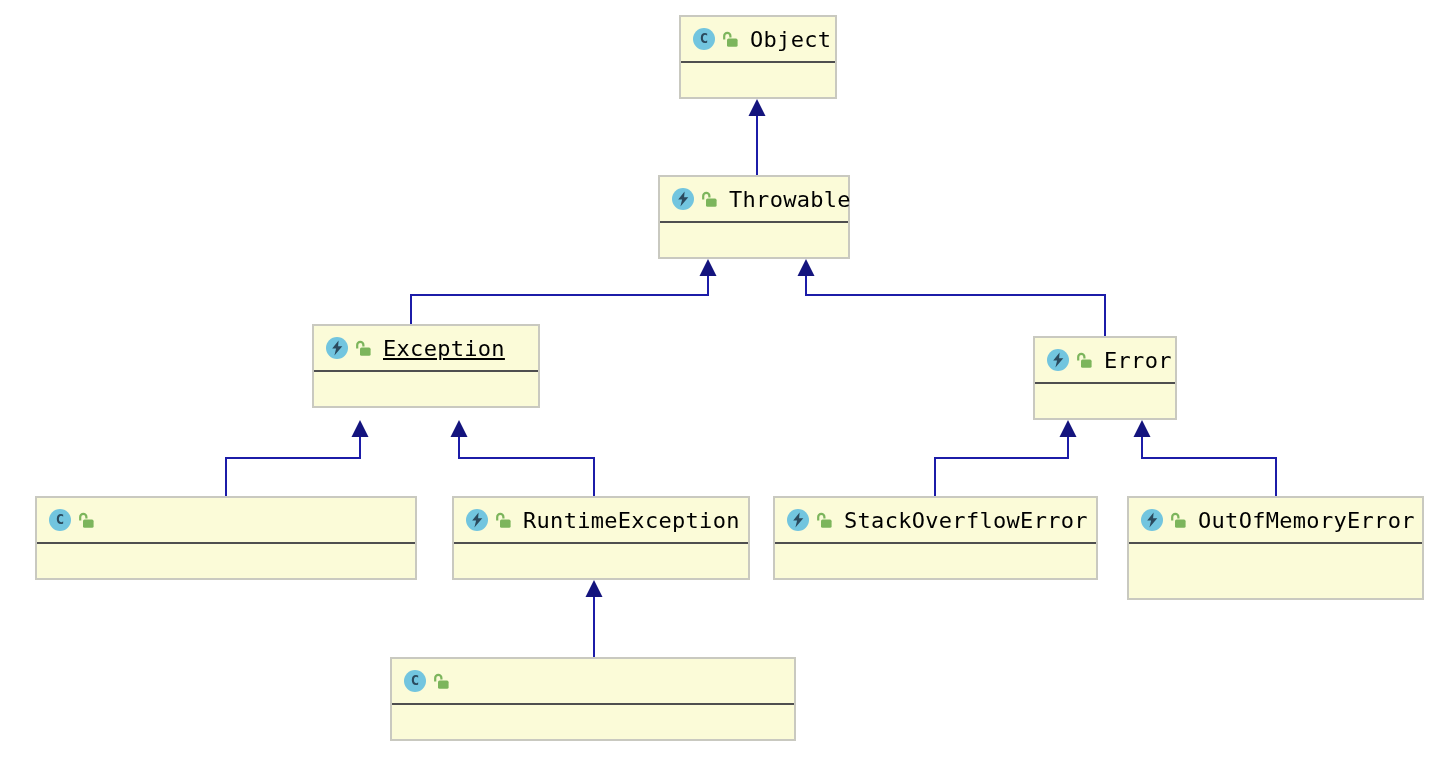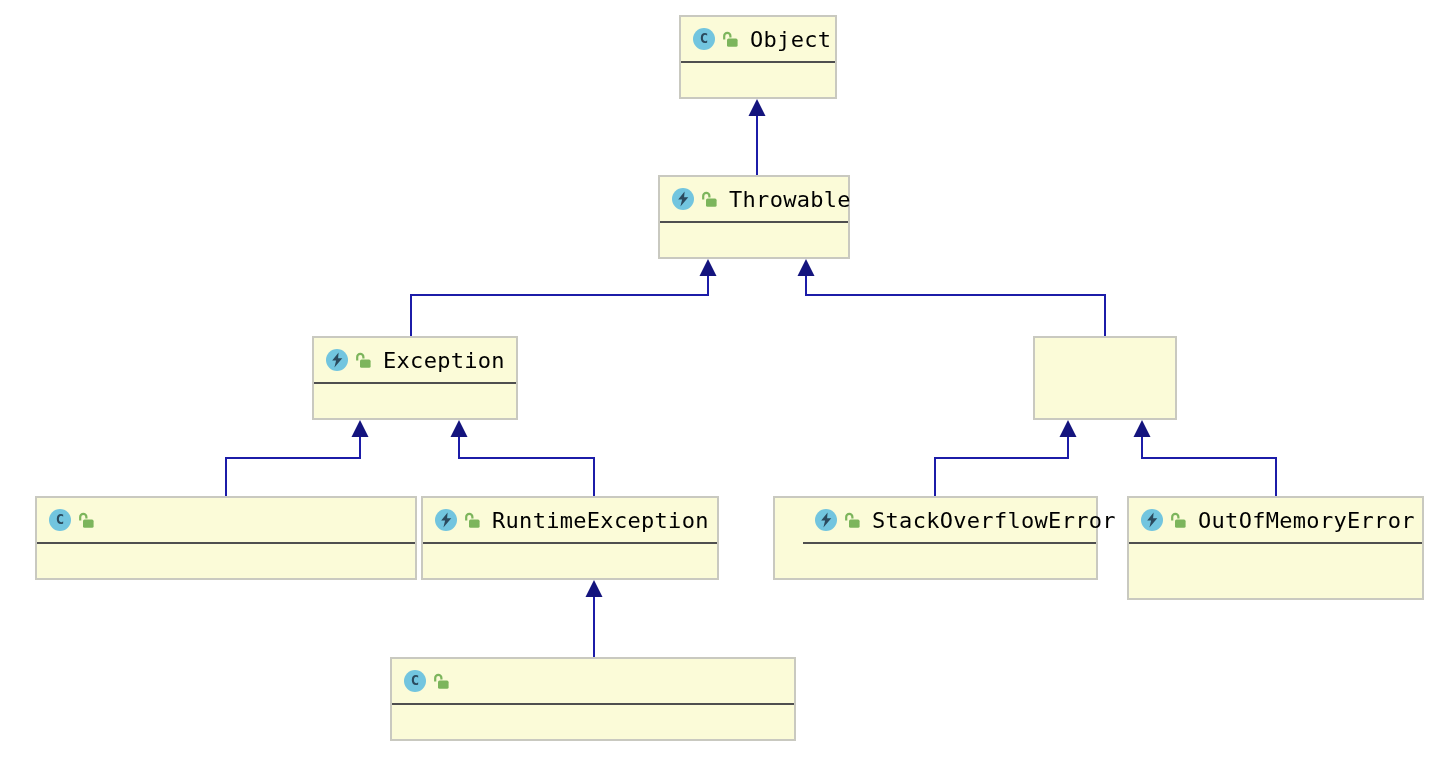--- a/index.html
+++ b/index.html
@@ -137,75 +137,90 @@
       <span class="lock-icon">
         <svg width="18" height="18" viewBox="0 0 18 18">
           <path d="M3.2 9.6 V6 a3.1 3.1 0 0 1 6.2 0 V7.4" fill="none" class="shackle" stroke-width="2.2" stroke="#7CB55C"></path>
           <rect x="6" y="8.6" width="10.6" height="8.2" rx="1.6" class="lockbody" fill="#7CB55C"></rect>
         </svg>
       </span>
       <span class="node-label">Throwable</span>
     </div>
     <div class="node-body"></div>
   </div>
-    <div class="node" style="left: 312px; top: 336px; width: 206px; height: 84px;">
+    <div class="node" style="left: 312px; top: 324px; width: 228px; height: 84px; text-decoration: underline;">
     <div class="node-header">
 
       <span class="icon-circle icon-exception">
         <svg width="14" height="16" viewBox="0 0 14 16">
           <path d="M8.6 0.5 L2.2 8.6 H6.1 L4.4 15.5 L12.3 6.3 H8.1 Z" class="bolt" fill="#2B4A5E"></path>
         </svg>
       </span>
       <span class="lock-icon">
         <svg width="18" height="18" viewBox="0 0 18 18">
           <path d="M3.2 9.6 V6 a3.1 3.1 0 0 1 6.2 0 V7.4" fill="none" class="shackle" stroke-width="2.2" stroke="#7CB55C"></path>
           <rect x="6" y="8.6" width="10.6" height="8.2" rx="1.6" class="lockbody" fill="#7CB55C"></rect>
         </svg>
       </span>
       <span class="node-label">Exception</span>
     </div>
     <div class="node-body"></div>
   </div>
     <div class="node" style="left: 1033px; top: 336px; width: 144px; height: 84px;">
+    <div class="node-header">
+
+      <span class="icon-circle icon-exception">
+        <svg width="14" height="16" viewBox="0 0 14 16">
+          <path d="M8.6 0.5 L2.2 8.6 H6.1 L4.4 15.5 L12.3 6.3 H8.1 Z" class="bolt" fill="#2B4A5E"></path>
+        </svg>
+      </span>
+      <span class="lock-icon">
+        <svg width="18" height="18" viewBox="0 0 18 18">
+          <path d="M3.2 9.6 V6 a3.1 3.1 0 0 1 6.2 0 V7.4" fill="none" class="shackle" stroke-width="2.2" stroke="#7CB55C"></path>
+          <rect x="6" y="8.6" width="10.6" height="8.2" rx="1.6" class="lockbody" fill="#7CB55C"></rect>
+        </svg>
+      </span>
+      <span class="node-label">Error</span>
+    </div>
     <div class="node-body"></div>
   </div>
     <div class="node" style="left: 35px; top: 496px; width: 382px; height: 84px;">
     <div class="node-header">
       <span class="icon-circle icon-class">
         <span class="letter">C</span>
       </span>
 
       <span class="lock-icon">
         <svg width="18" height="18" viewBox="0 0 18 18">
           <path d="M3.2 9.6 V6 a3.1 3.1 0 0 1 6.2 0 V7.4" fill="none" class="shackle" stroke-width="2.2" stroke="#7CB55C"></path>
           <rect x="6" y="8.6" width="10.6" height="8.2" rx="1.6" class="lockbody" fill="#7CB55C"></rect>
         </svg>
       </span>
     </div>
     <div class="node-body"></div>
   </div>
-    <div class="node" style="left: 421px; top: 496px; width: 298px; height: 84px;">
+    <div class="node" style="left: 452px; top: 496px; width: 298px; height: 84px;">
     <div class="node-header">
 
       <span class="icon-circle icon-exception">
         <svg width="14" height="16" viewBox="0 0 14 16">
           <path d="M8.6 0.5 L2.2 8.6 H6.1 L4.4 15.5 L12.3 6.3 H8.1 Z" class="bolt" fill="#2B4A5E"></path>
         </svg>
       </span>
       <span class="lock-icon">
         <svg width="18" height="18" viewBox="0 0 18 18">
           <path d="M3.2 9.6 V6 a3.1 3.1 0 0 1 6.2 0 V7.4" fill="none" class="shackle" stroke-width="2.2" stroke="#7CB55C"></path>
           <rect x="6" y="8.6" width="10.6" height="8.2" rx="1.6" class="lockbody" fill="#7CB55C"></rect>
         </svg>
       </span>
       <span class="node-label">RuntimeException</span>
     </div>
     <div class="node-body"></div>
   </div>
-    <div class="node" style="left: 773px; top: 496px; width: 325px; height: 84px; padding-left: 28px;">
+    <div class="node" style="left: 773px; top: 496px; width: 325px; height: 84px;">
     <div class="node-header">
 
       <span class="icon-circle icon-exception">
         <svg width="14" height="16" viewBox="0 0 14 16">
           <path d="M8.6 0.5 L2.2 8.6 H6.1 L4.4 15.5 L12.3 6.3 H8.1 Z" class="bolt" fill="#2B4A5E"></path>
         </svg>
       </span>
       <span class="lock-icon">
         <svg width="18" height="18" viewBox="0 0 18 18">
           <path d="M3.2 9.6 V6 a3.1 3.1 0 0 1 6.2 0 V7.4" fill="none" class="shackle" stroke-width="2.2" stroke="#7CB55C"></path>

